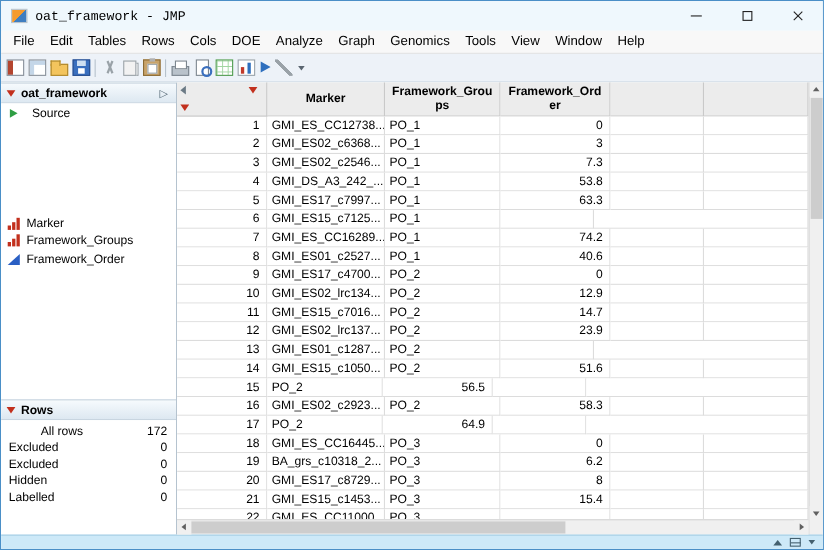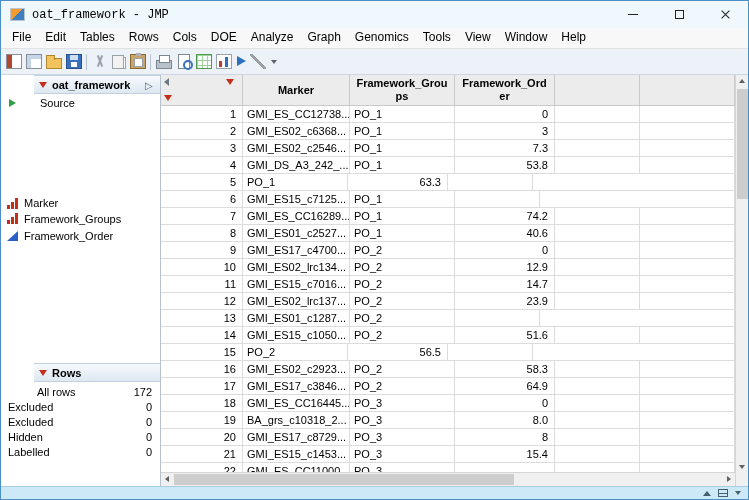--- a/index.html
+++ b/index.html
@@ -55,30 +55,30 @@
   .ic-pencil{background:linear-gradient(45deg,transparent 42%,#9aa2a8 42% 58%,transparent 58%);}
   .ic-sep{width:2px;height:16px;border-left:1px solid #b7c2cc;}
   .ic-caret{width:8px;}
   .ic-caret::before{content:"";position:absolute;top:6px;left:1px;border-left:3px solid transparent;border-right:3px solid transparent;border-top:4px solid #5a6570;}
 
   
   .main{flex:1;min-height:0;display:flex;background:#fff;}
 
   
   .sidebar{flex:0 0 160px;width:160px;border-right:1px solid #b5c3cf;display:flex;flex-direction:column;background:#fff;}
-  .panel-header{flex:0 0 19px;display:flex;align-items:center;gap:5px;padding:0 5px;background:linear-gradient(#f6fafd,#dde8f1);border-top:1px solid #c2d1dd;border-bottom:1px solid #c2d1dd;margin-left:33px;}
+  .panel-header{flex:0 0 19px;display:flex;align-items:center;gap:5px;padding:0 5px;background:linear-gradient(#f6fafd,#dde8f1);border-top:1px solid #c2d1dd;border-bottom:1px solid #c2d1dd;}
   .panel-title{font-weight:bold;font-size:11px;flex:1;white-space:nowrap;overflow:hidden;}
   .red-tri{width:0;height:0;border-left:4px solid transparent;border-right:4px solid transparent;border-top:6px solid #c2301d;flex:0 0 8px;}
   .chev{width:10px;}
   .chev::before{content:"▷";font-size:10px;color:#4a5f6d;}
   .p-body{background:#fff;overflow:hidden;}
   .p-body.tablep{flex:0 0 99px;}
   .p-body.colsp{flex:0 0 170px;}
   .p-body.rowsp{flex:1;}
-  .src-item{display:flex;align-items:center;gap:22px;padding:3px 6px 0 7px;}
+  .src-item{display:flex;align-items:center;gap:11px;padding:3px 6px 0 7px;}
   .icon-src{width:10px;height:10px;position:relative;flex:0 0 10px;}
   .icon-src::before{content:"";position:absolute;left:1px;top:1px;border-top:4px solid transparent;border-bottom:4px solid transparent;border-left:7px solid #2f9e44;}
   .col-item{display:flex;align-items:center;gap:5px;padding:0 6px;height:17px;}
   .col-item:first-child{padding-top:3px;}
   .icon-bars{width:12px;height:11px;flex:0 0 12px;background-image:linear-gradient(#c2301d,#c2301d),linear-gradient(#c2301d,#c2301d),linear-gradient(#c2301d,#c2301d);background-position:0 100%,4px 100%,8px 100%;background-size:3px 4px,3px 7px,3px 11px;background-repeat:no-repeat;}
   .icon-cont{width:12px;height:11px;position:relative;flex:0 0 12px;}
   .icon-cont::before{content:"";position:absolute;left:0;bottom:0;border-left:11px solid transparent;border-bottom:10px solid #2a5fc4;}
   .stat-row{display:flex;align-items:center;height:15px;padding:0 8px 0 7px;}
   .stat-row:first-child{margin-top:2px;padding-left:36px;}
   .stat-label{flex:1;}
@@ -281,20 +281,21 @@
             <div class="trow">
               <div class="cell num c-num">4</div>
               <div class="cell c-marker">GMI_DS_A3_242_...</div>
               <div class="cell c-group">PO_1</div>
               <div class="cell num c-order">53.8</div>
               <div class="cell c-e1"></div>
               <div class="cell c-e2"></div>
             </div>
             <div class="trow">
               <div class="cell num c-num">5</div>
+              <div class="cell c-marker">GMI_ES17_c7997...</div>
               <div class="cell c-group">PO_1</div>
               <div class="cell num c-order">63.3</div>
               <div class="cell c-e1"></div>
               <div class="cell c-e2"></div>
             </div>
             <div class="trow">
               <div class="cell num c-num">6</div>
               <div class="cell c-marker">GMI_ES15_c7125...</div>
               <div class="cell c-group">PO_1</div>
               <div class="cell c-e1"></div>
@@ -373,39 +374,38 @@
             <div class="trow">
               <div class="cell num c-num">16</div>
               <div class="cell c-marker">GMI_ES02_c2923...</div>
               <div class="cell c-group">PO_2</div>
               <div class="cell num c-order">58.3</div>
               <div class="cell c-e1"></div>
               <div class="cell c-e2"></div>
             </div>
             <div class="trow">
               <div class="cell num c-num">17</div>
-              <div class="cell c-marker">GMI_ES17_c3846...</div>
               <div class="cell c-group">PO_2</div>
               <div class="cell num c-order">64.9</div>
               <div class="cell c-e1"></div>
               <div class="cell c-e2"></div>
             </div>
             <div class="trow">
               <div class="cell num c-num">18</div>
               <div class="cell c-marker">GMI_ES_CC16445...</div>
               <div class="cell c-group">PO_3</div>
               <div class="cell num c-order">0</div>
               <div class="cell c-e1"></div>
               <div class="cell c-e2"></div>
             </div>
             <div class="trow">
               <div class="cell num c-num">19</div>
               <div class="cell c-marker">BA_grs_c10318_2...</div>
               <div class="cell c-group">PO_3</div>
-              <div class="cell num c-order">8.0</div>
+              <div class="cell num c-order">6.2</div>
               <div class="cell c-e1"></div>
               <div class="cell c-e2"></div>
             </div>
             <div class="trow">
               <div class="cell num c-num">20</div>
               <div class="cell c-marker">GMI_ES17_c8729...</div>
               <div class="cell c-group">PO_3</div>
               <div class="cell num c-order">8</div>
               <div class="cell c-e1"></div>
               <div class="cell c-e2"></div>

